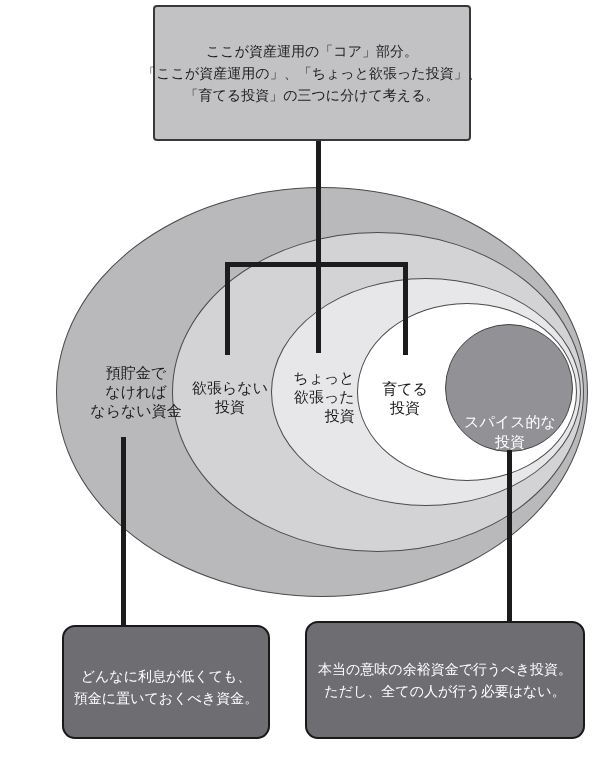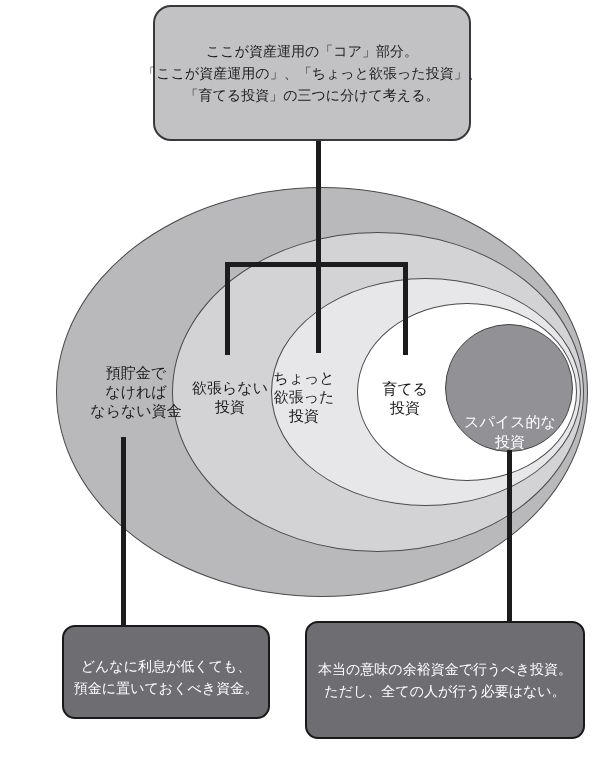--- a/index.html
+++ b/index.html
@@ -21,21 +21,21 @@
   }
   .ring-label.white { color:#ffffff; line-height:20px;margin-top:37px; }
   .ring-label span { display:block; }
   .callout {
     position:absolute; box-sizing:border-box;
     display:flex; flex-direction:column; align-items:center; justify-content:center;
     text-align:center; z-index:8;
   }
   .callout span { display:block; white-space:nowrap; }
   .callout.top {
-    border:2px solid #39393b; border-radius:18px;
+    border:2px solid #39393b; border-radius:4px;
     font-size:14px; line-height:22px; color:#1b1b1d;
   }
   .callout.dark {
     border:2px solid #19191b; border-radius:13px;
     font-size:14px; line-height:22px; color:#ffffff;
   }
 </style>
 </head>
 <body>
 
@@ -49,21 +49,21 @@
 
   <div class="ring-label" style="left:136px; top:364px;">
     <span>預貯金で</span>
     <span>なければ</span>
     <span>ならない資金</span>
   </div>
   <div class="ring-label" style="left:230px; top:379px;">
     <span>欲張らない</span>
     <span>投資</span>
   </div>
-  <div class="ring-label" style="left:304px; top:369px;">
+  <div class="ring-label" style="left:324px; top:369px;text-align:right;">
     <span>ちょっと</span>
     <span>欲張った</span>
     <span>投資</span>
   </div>
   <div class="ring-label" style="left:405px; top:380px;">
     <span>育てる</span>
     <span>投資</span>
   </div>
   <div class="ring-label white" style="left:510px; top:375px;">
     <span>スパイス的な</span>
@@ -77,21 +77,21 @@
   <div class="conn" style="left:403px; top:262px; width:5px; height:93px; z-index:7;"></div>
   <div class="conn" style="left:121px; top:437px; width:5px; height:190px; z-index:7;"></div>
   <div class="conn" style="left:507px; top:450px; width:5px; height:175px; z-index:7;"></div>
 
   <div class="callout top" style="left: 153px; top: 5px; width: 318px; height: 136px; background: rgb(194, 194, 196);">
     <span>ここが資産運用の「コア」部分。</span>
     <span>「ここが資産運用の」、「ちょっと欲張った投資」、</span>
     <span>「育てる投資」の三つに分けて考える。</span>
   </div>
 
-  <div class="callout dark" style="left: 62px; top: 625px; width: 208px; height: 94px; padding-top: 10px; background: rgb(110, 110, 114);">
+  <div class="callout dark" style="left: 62px; top: 625px; width: 208px; height: 114px; padding-top: 10px; background: rgb(110, 110, 114);">
     <span>どんなに利息が低くても、</span>
     <span>預金に置いておくべき資金。</span>
   </div>
 
   <div class="callout dark" style="left: 305px; top: 621px; width: 280px; height: 118px; background: rgb(110, 110, 114);">
     <span>本当の意味の余裕資金で行うべき投資。</span>
     <span>ただし、全ての人が行う必要はない。</span>
   </div>
 
 </div>

